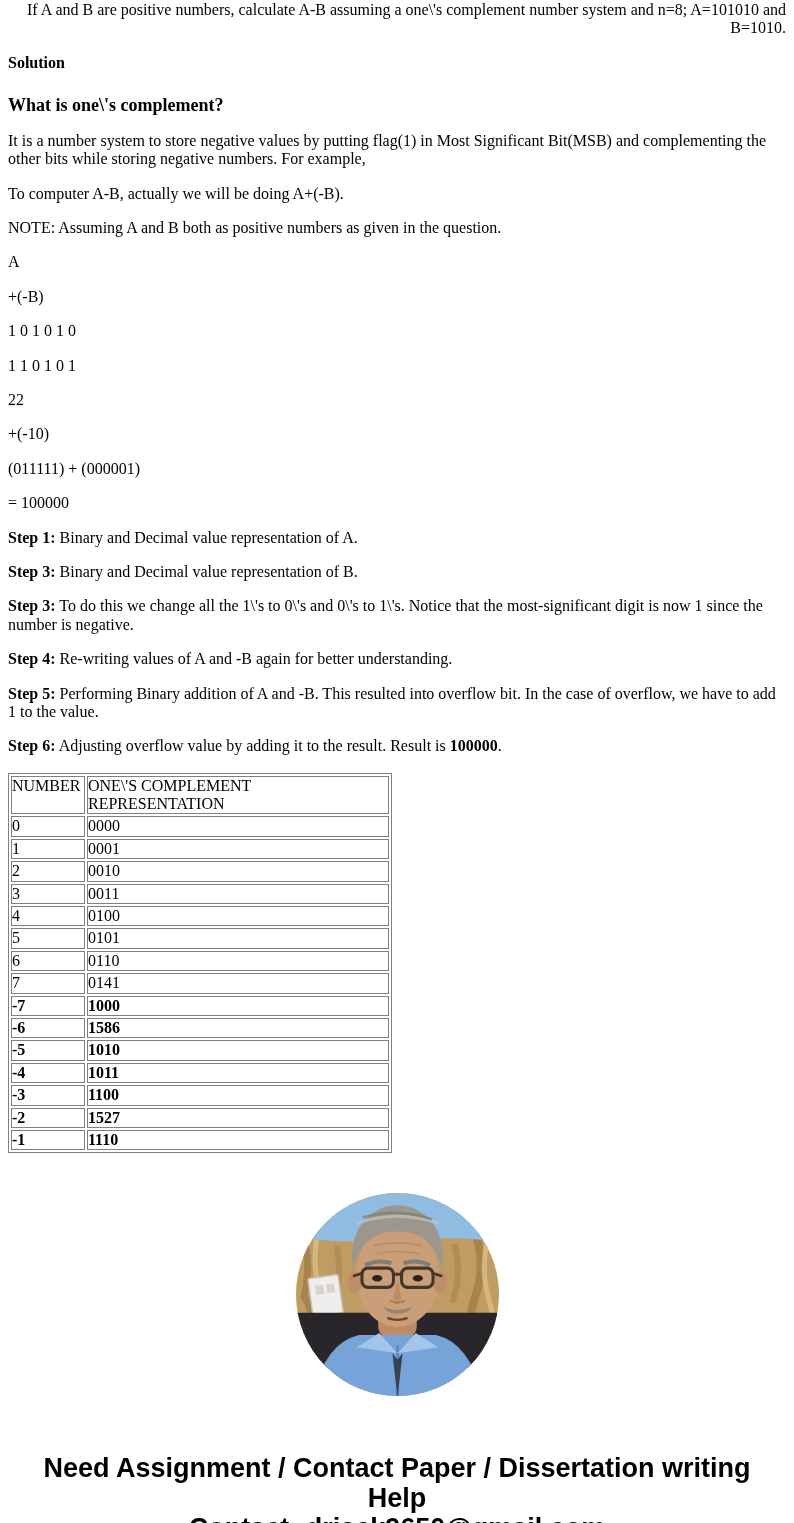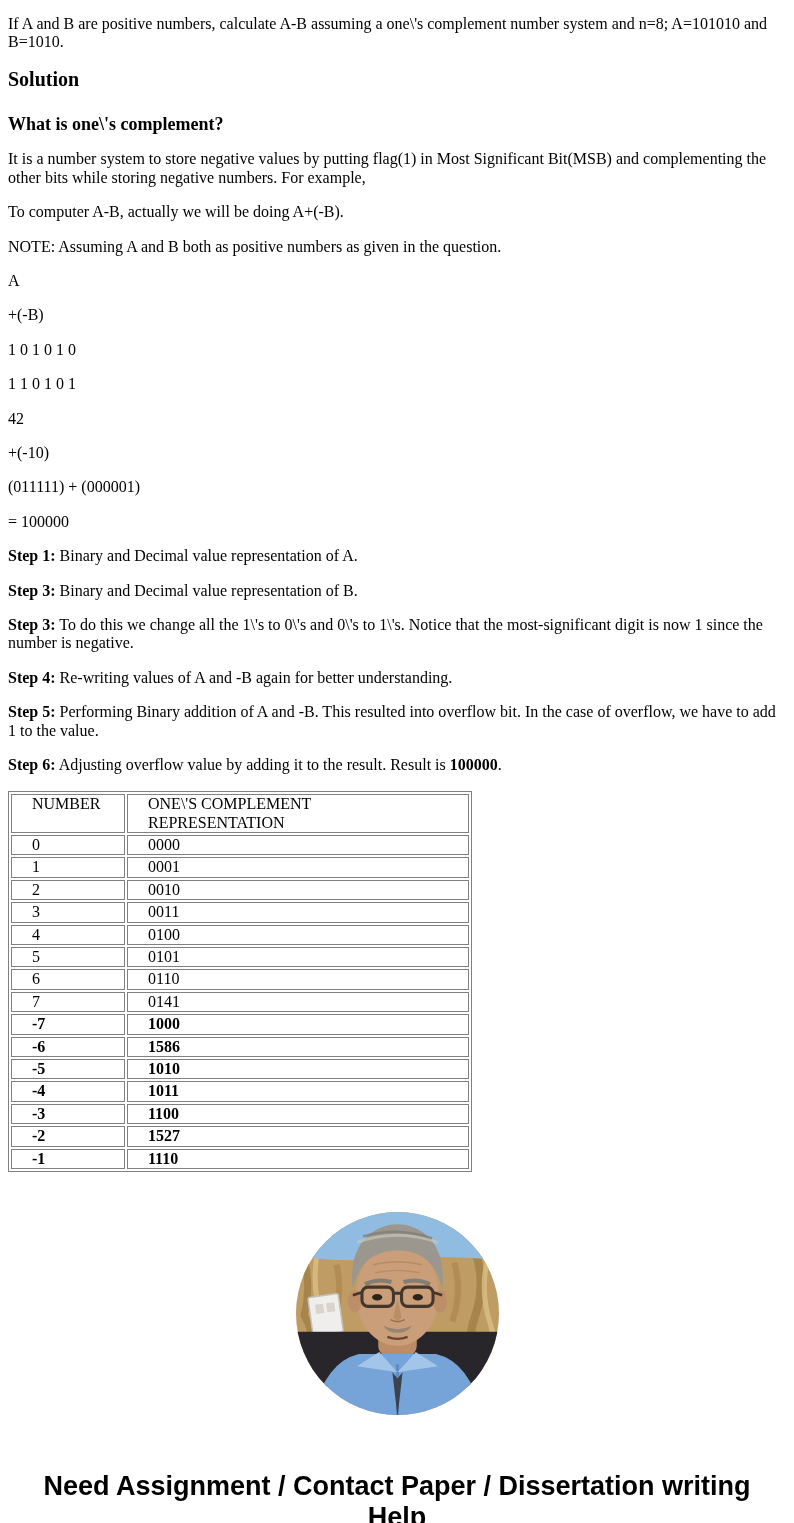--- a/index.html
+++ b/index.html
@@ -8,40 +8,40 @@
     min-height: 1523px;
     margin: 0 auto;
     padding: 0 8px 30px 8px;
     box-sizing: border-box;
     font-family: "Liberation Serif", serif;
     font-size: 16px;
     line-height: 1.15;
     color: #000000;
   }
   p { margin: 16px 0; }
-  p.question { margin-top: 15px; }
+  p.question { margin-top: 1px; text-align: right; }
   h2.solution {
-    font-size: 20px;
+    font-size: 16px;
     font-weight: bold;
     margin: 12px 0 16px 0;
   }
   h3.subheading {
     font-size: 18px;
     font-weight: bold;
     margin: 23px 0 16px 0;
   }
   table.ones-table {
     margin-top: 17px;
     border: 1px solid #808080;
     border-collapse: separate;
     border-spacing: 2px;
   }
   table.ones-table td {
     border: 1px solid #808080;
-    padding: 0 20px;
+    padding: 0 0;
     font-size: 16px;
     vertical-align: top;
   }
   table.ones-table td.col-number { width: 72px; }
   table.ones-table td.col-repr   { width: 300px; }
   table.ones-table tr.bold-row td { font-weight: bold; }
   .avatar-wrap {
     margin-top: 40px;
     text-align: center;
   }
@@ -76,21 +76,21 @@
 
   <p>To computer A-B, actually we will be doing A+(-B).</p>
 
   <p>NOTE: Assuming A and B both as positive numbers as given in the question.</p>
 
   <div id="working">
       <p>A</p>
       <p>+(-B)</p>
       <p>1 0 1 0 1 0</p>
       <p>1 1 0 1 0 1</p>
-      <p>42</p>
+      <p>22</p>
       <p>+(-10)</p>
       <p>(011111) + (000001)</p>
       <p>= 100000</p>
     </div>
 
   <div id="steps">
       <p><b>Step 1:</b> Binary and Decimal value representation of A.</p>
       <p><b>Step 3:</b> Binary and Decimal value representation of B.</p>
       <p><b>Step 3:</b> To do this we change all the 1\'s to 0\'s and 0\'s to 1\'s. Notice that the most-significant digit is now 1 since the number is negative.</p>
       <p><b>Step 4:</b> Re-writing values of A and -B again for better understanding.</p>

